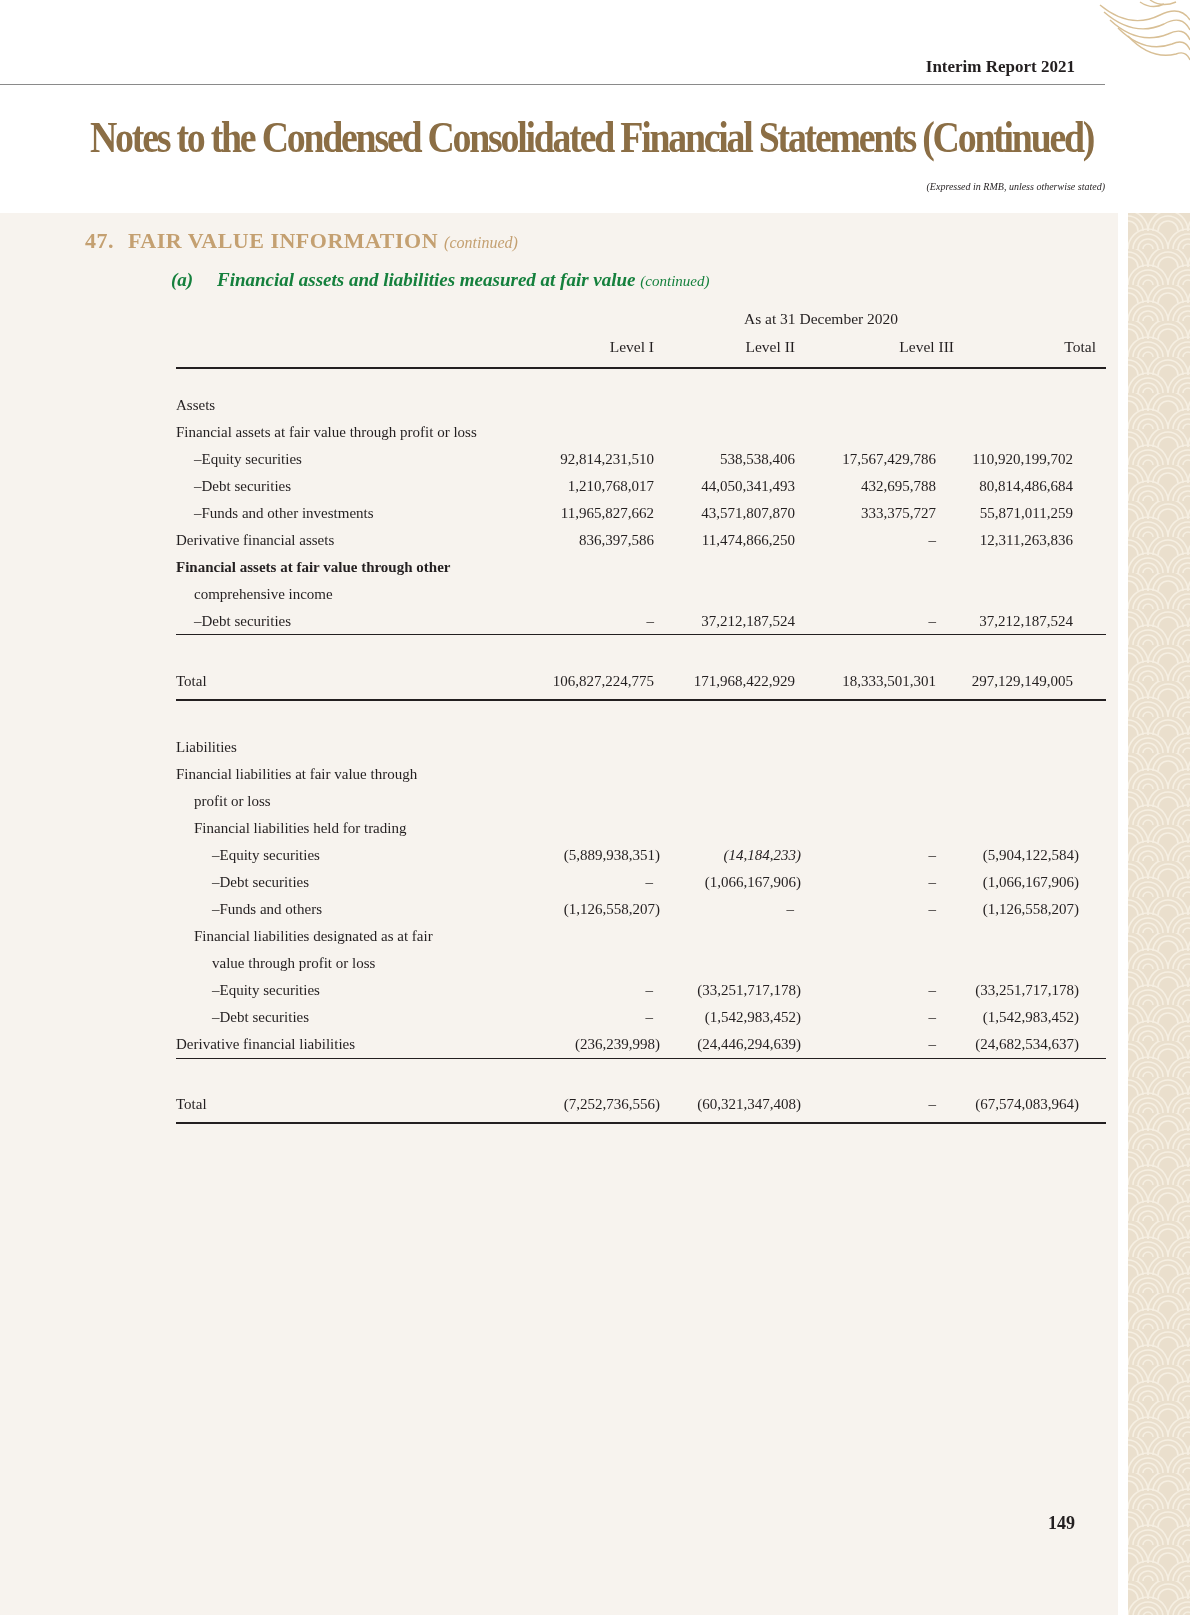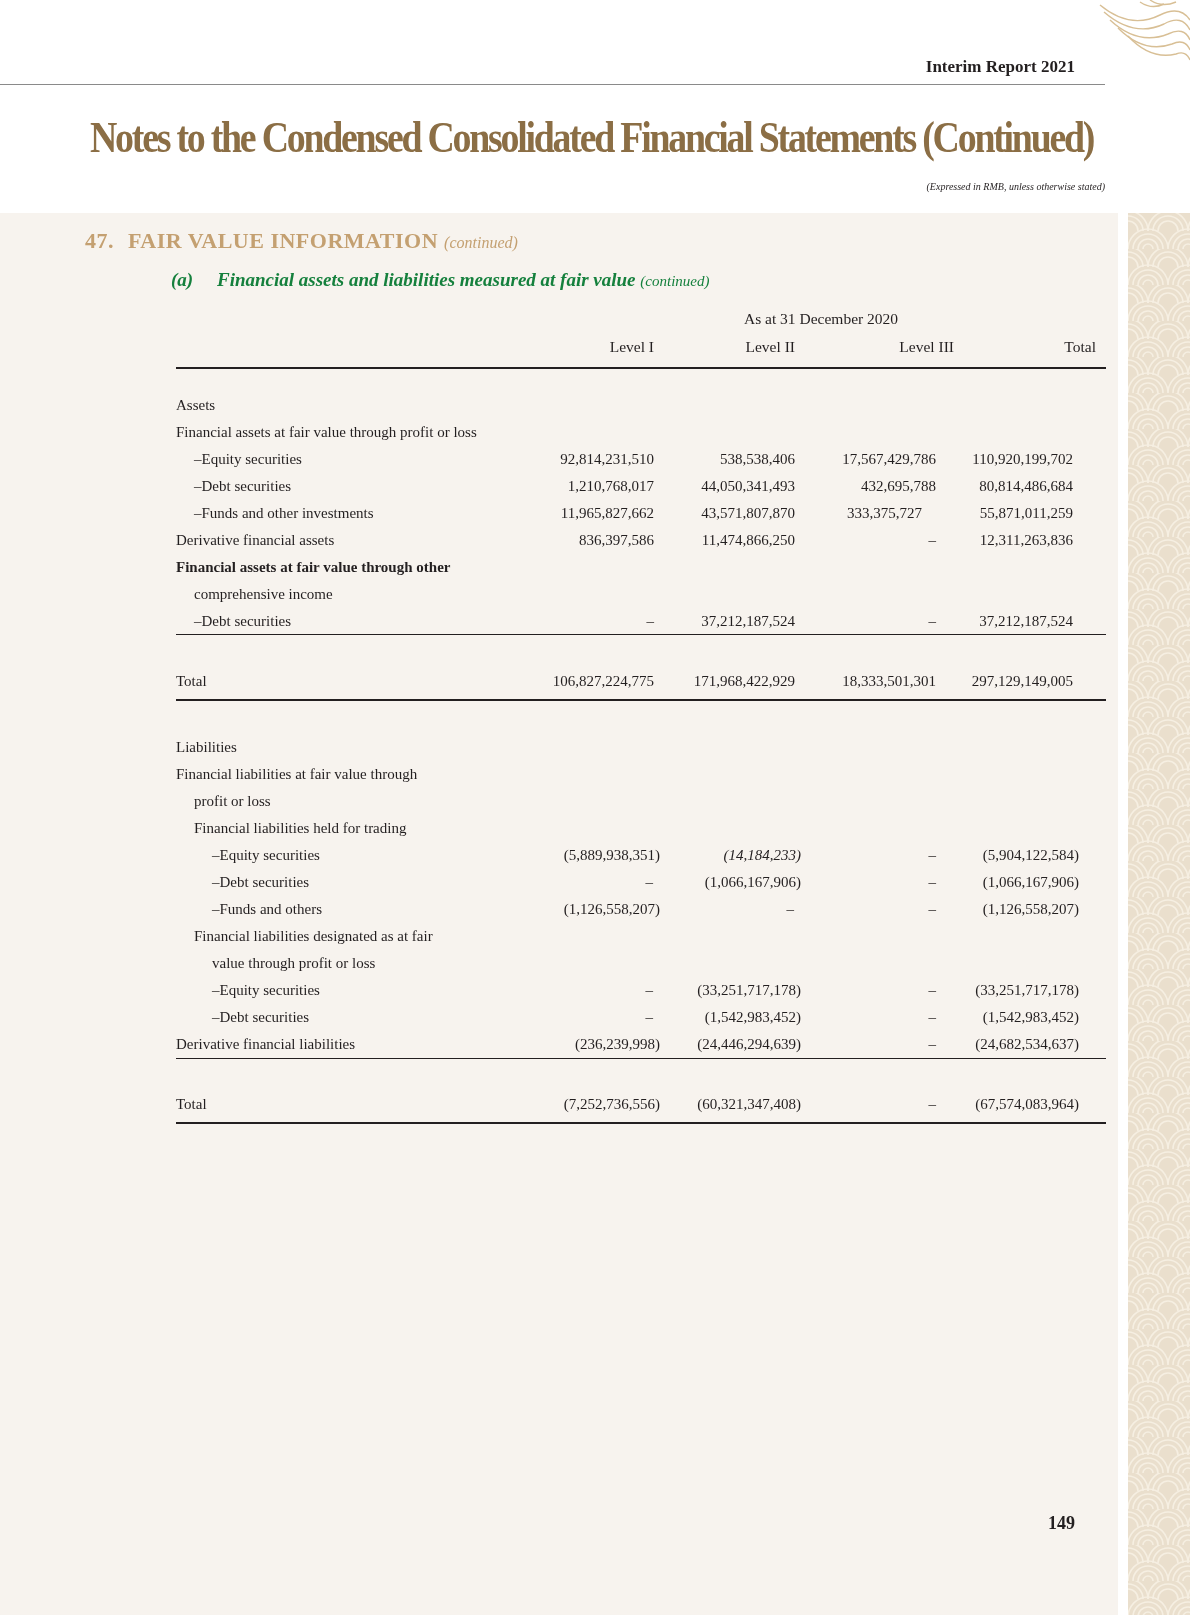--- a/index.html
+++ b/index.html
@@ -144,21 +144,21 @@
       <span class="label ind1">–Debt securities</span>
       <span class="val" style="right: 452px;">1,210,768,017</span>
       <span class="val" style="right: 311px;">44,050,341,493</span>
       <span class="val" style="right: 170px;">432,695,788</span>
       <span class="val" style="right: 33px;">80,814,486,684</span>
     </div>
     <div class="row" style="top: 191px;">
       <span class="label ind1">–Funds and other investments</span>
       <span class="val" style="right: 452px;">11,965,827,662</span>
       <span class="val" style="right: 311px;">43,571,807,870</span>
-      <span class="val" style="right: 184px;">333,375,727</span>
+      <span class="val" style="right: 170px;">333,375,727</span>
       <span class="val" style="right: 33px;">55,871,011,259</span>
     </div>
     <div class="row" style="top: 218px;">
       <span class="label">Derivative financial assets</span>
       <span class="val" style="right: 452px;">836,397,586</span>
       <span class="val" style="right: 311px;">11,474,866,250</span>
       <span class="val" style="right: 170px;">–</span>
       <span class="val" style="right: 33px;">12,311,263,836</span>
     </div>
     <div class="row" style="top: 245px; font-weight: bold;">

